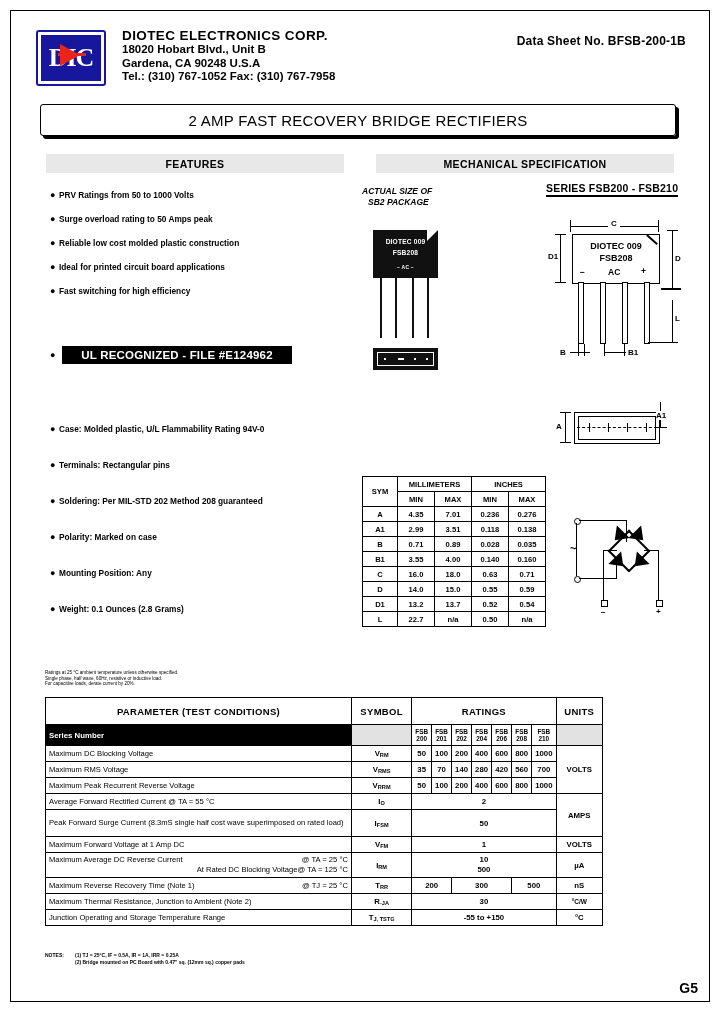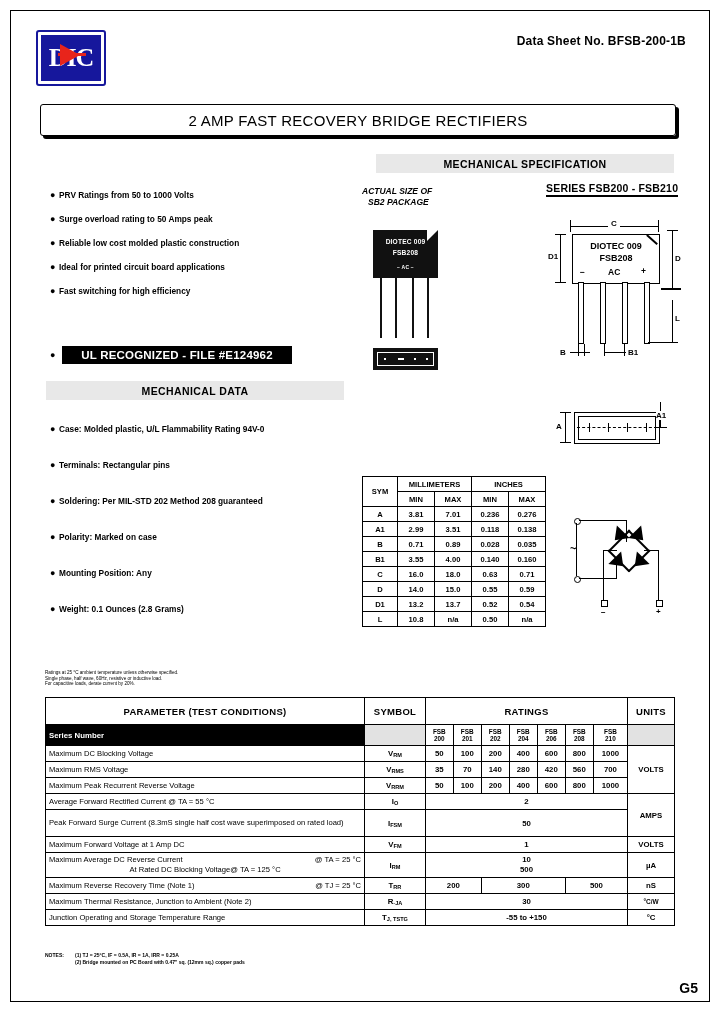--- a/index.html
+++ b/index.html
@@ -71,21 +71,21 @@
   .sq{position:absolute;width:5px;height:5px;border:1px solid #000;background:#fff;}
   .diode{position:absolute;width:0;height:0;}
 
   
   table{border-collapse:collapse;}
   .dimtab{position:absolute;left:362px;top:476px;border:1.5px solid #000;font-size:7.6px;font-weight:bold;text-align:center;}
   .dimtab td,.dimtab th{border:1px solid #000;padding:1px 0;height:12px;font-weight:bold;}
 
   
   .smallnote{position:absolute;font-size:4.6px;line-height:5.6px;}
-  .rtab{position:absolute;left:45px;top:697px;width:630px;border:1.5px solid #000;font-size:7.8px;}
+  .rtab{position:absolute;left:45px;top:697px;width:558px;border:1.5px solid #000;font-size:7.8px;}
   .rtab td{border:1px solid #000;padding:0 3px;height:15px;}
   .rtab .hd{font-size:9.5px;font-weight:bold;text-align:center;letter-spacing:.3px;height:26px;}
   .rtab .param{font-weight:normal;font-size:7.6px;}
   .rtab .ctr{text-align:center;font-weight:bold;}
   .rtab .black{background:#000;color:#fff;font-weight:bold;}
   .rtab .greycell{background:#e2e2e2;}
   .rtab .sernum{text-align:center;font-weight:bold;font-size:6.4px;line-height:7px;}
   .sub{font-size:5.6px;vertical-align:baseline;position:relative;top:1px;}
   .notes{position:absolute;font-size:5px;line-height:7px;font-weight:bold;}
   .pg{position:absolute;right:22px;bottom:16px;font-size:14px;font-weight:bold;}
@@ -97,27 +97,36 @@
   <div class="frame"></div>
 
   <div class="hdr">
     <div class="logo">
       <div class="logo-inner">
           <span class="logo-txt">DIC</span>
         </div>
       <div class="logo-bar"></div>
       <div class="logo-tri"></div>
     </div>
+    <div class="co">
+      <div class="c1">DIOTEC  ELECTRONICS   CORP.</div>
+      <div class="c2">18020 Hobart Blvd.,  Unit B</div>
+      <div class="c2">Gardena, CA  90248    U.S.A</div>
+      <div class="c2">Tel.:  (310) 767-1052    Fax:  (310) 767-7958</div>
+    </div>
     <div class="dsn">Data Sheet No.  BFSB-200-1B</div>
   </div>
 
   <div class="titlebar">
     <span>2 AMP FAST RECOVERY  BRIDGE RECTIFIERS</span>
   </div>
 
+  <div class="secbar" style="left:46px;top:154px;width:298px;">
+    <span>FEATURES</span>
+  </div>
   <div class="blist" style="left:50px;top:190px;width:300px;">
     <div class="bitem" style="height:24px">
         <span class="bullet">●</span>
         <span>PRV Ratings from 50 to 1000 Volts</span>
       </div>
     <div class="bitem" style="height:24px">
         <span class="bullet">●</span>
         <span>Surge overload rating to 50 Amps peak</span>
       </div>
     <div class="bitem" style="height:24px">
@@ -133,23 +142,20 @@
         <span>Fast switching for high efficiency</span>
       </div>
   </div>
   <div class="bitem" style="position:absolute;left:50px;top:350px;">
     <span class="bullet">●</span>
   </div>
   <div class="ul-band" style="left:62px;top:346px;width:230px;height:18px;">
     <span>UL  RECOGNIZED - FILE #E124962</span>
   </div>
 
-  <div class="secbar" style="left:46px;top:381px;width:298px;">
-    <span>MECHANICAL DATA</span>
-  </div>
   <div class="blist" style="left:50px;top:424px;width:300px;">
     <div class="bitem" style="height:36px">
         <span class="bullet">●</span>
         <span>Case:  Molded plastic, U/L Flammability Rating 94V-0</span>
       </div>
     <div class="bitem" style="height:36px">
         <span class="bullet">●</span>
         <span>Terminals: Rectangular pins</span>
       </div>
     <div class="bitem" style="height:36px">
@@ -296,21 +302,21 @@
       <td colspan="2" style="width:72px;">INCHES</td>
     </tr>
     <tr>
       <td style="width:36px;">MIN</td>
       <td style="width:36px;">MAX</td>
       <td style="width:36px;">MIN</td>
       <td style="width:36px;">MAX</td>
     </tr>
     <tr>
           <td>A</td>
-          <td>3.81</td>
+          <td>4.35</td>
           <td>7.01</td>
           <td>0.236</td>
           <td>0.276</td>
         </tr>
     <tr>
           <td>A1</td>
           <td>2.99</td>
           <td>3.51</td>
           <td>0.118</td>
           <td>0.138</td>
@@ -345,21 +351,21 @@
         </tr>
     <tr>
           <td>D1</td>
           <td>13.2</td>
           <td>13.7</td>
           <td>0.52</td>
           <td>0.54</td>
         </tr>
     <tr>
           <td>L</td>
-          <td>10.8</td>
+          <td>22.7</td>
           <td>n/a</td>
           <td>0.50</td>
           <td>n/a</td>
         </tr>
   </tbody>
     </table>
 
   <div class="smallnote" style="left:45px;top:670px;">
     <div>Ratings at 25 °C ambient temperature unless otherwise specified.</div>
     <div>Single phase, half wave, 60Hz, resistive or inductive load.</div>
@@ -443,21 +449,21 @@
       <td class="ctr" colspan="7">1</td>
       <td class="ctr">VOLTS</td>
     </tr>
 
     <tr>
       <td class="param" style="height:24px;">
         <div style="display:flex;justify-content:space-between;line-height:10px;">
           <span>Maximum Average DC Reverse Current</span>
           <span>@ TA =  25 °C</span>
         </div>
-        <div style="display:flex;justify-content:center;line-height:10px;">
+        <div style="display:flex;justify-content:flex-end;line-height:10px;">
           <span>At Rated DC Blocking Voltage</span>
           <span>@ TA = 125 °C</span>
         </div>
       </td>
       <td class="ctr"><span>I</span><span class="sub">RM</span></td>
       <td class="ctr" colspan="7" style="line-height:10px;">10<br>500</td>
       <td class="ctr">µA</td>
     </tr>
 
     <tr>

